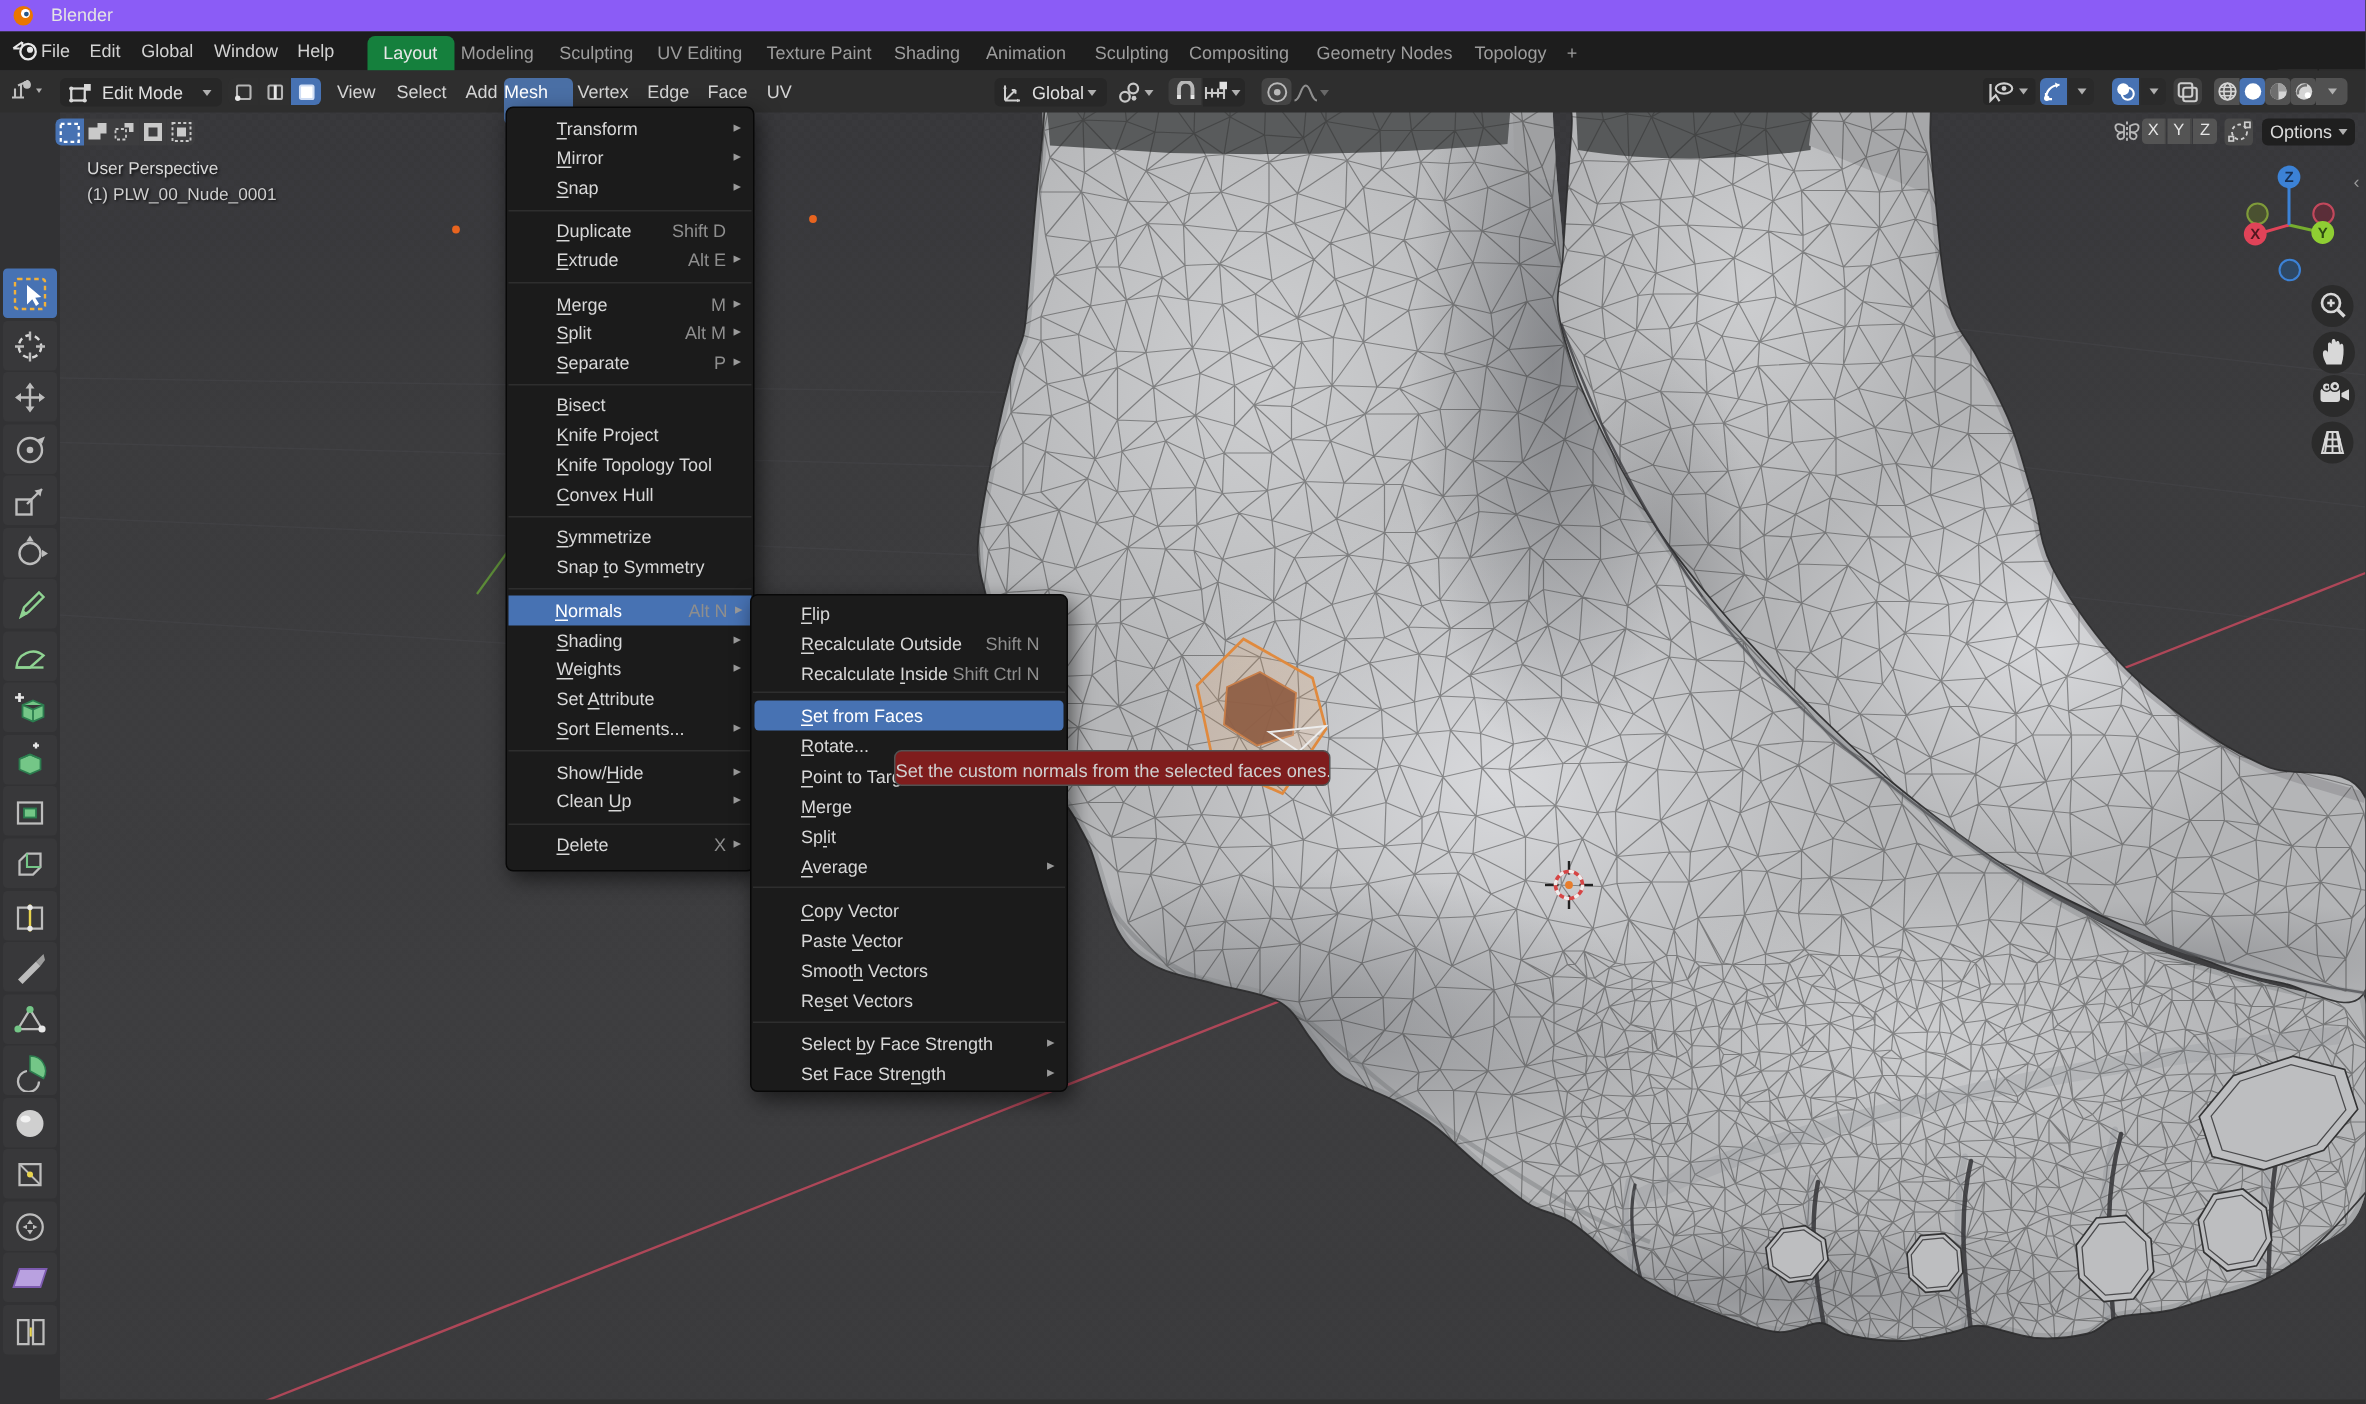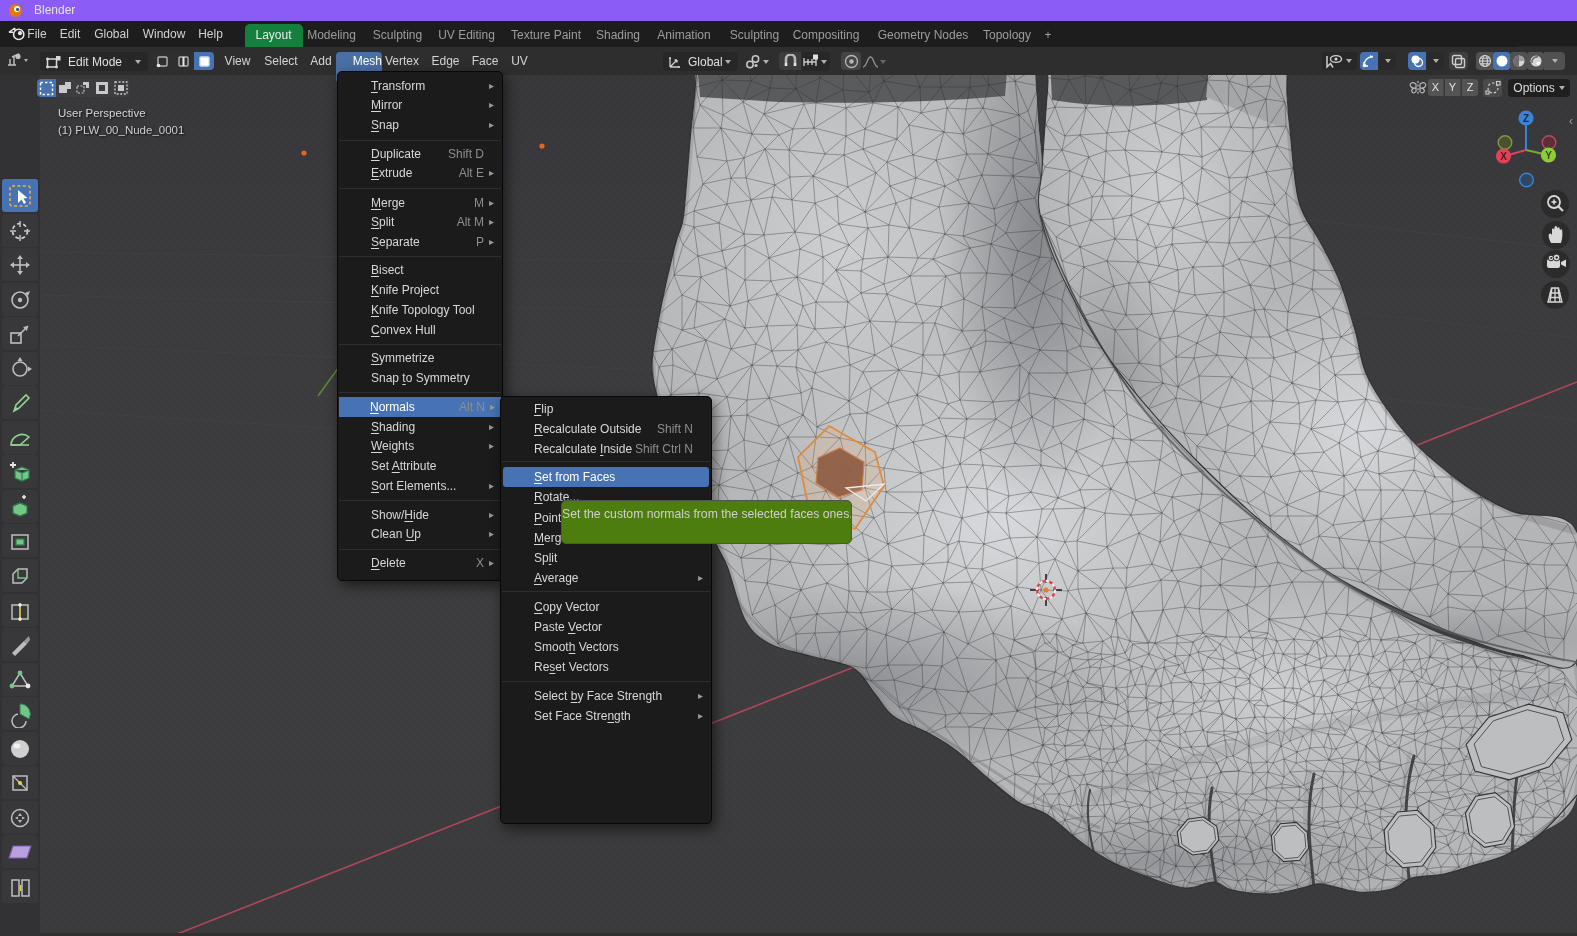--- a/index.html
+++ b/index.html
@@ -8,35 +8,35 @@
 #menubar {position:absolute;left:0;top:21px;width:100%;height:26px;background:#1d1d1d}
 .tmenu {position:absolute;top:0;transform:translateX(-50%);color:#d2d2d2;font-size:12px;line-height:26px}
 .tab {position:absolute;top:3px;transform:translateX(-50%);color:#9d9d9d;font-size:12px;line-height:23px;padding:0 11px;white-space:nowrap}
 .tab.active {background:#15803d;color:#e8e8e8;border-radius:5px 5px 0 0}
 #scenesel {position:absolute;right:0;top:25px;height:19px;width:61px;background:#2a2a2a;border-radius:4px 0 0 4px;display:flex;align-items:center}
 #scenesel .txt {color:#dcdcdc;font-size:12px;margin-left:4px}
 #header {position:absolute;left:0;top:47px;width:100%;height:28px;background:#2e2e2e}
 .hmenu {position:absolute;top:1px;transform:translateX(-50%);color:#d4d4d4;font-size:12px;line-height:26px}
 .combo {position:absolute;top:5px;height:19px;background:#272727;border-radius:4px;display:flex;align-items:center;color:#e0e0e0;font-size:12px}
 .chev {width:0;height:0;border-left:3.5px solid transparent;border-right:3.5px solid transparent;border-top:4.5px solid #b0b0b0;margin:0 5px}
-#meshbtn {position:absolute;left:336px;top:5px;width:46px;height:31px;background:#4a6fa5;border-radius:4px;color:#fff;font-size:12px;text-align:right;line-height:19px}
+#meshbtn {position:absolute;left:336px;top:5px;width:46px;height:31px;background:#4a6fa5;border-radius:4px;color:#fff;font-size:12px;text-align:left;line-height:19px}
 #viewport {position:absolute;left:0;top:74px;width:1577px;height:862px;background:#38383a}
 #toolbar {position:absolute;left:0;top:74px;width:40px;height:862px;background:#323234}
 .tile {position:absolute;left:2px;width:36px;height:33px;display:flex;align-items:center;justify-content:center;background:#38383a;border-radius:3px}
 .tile.blue {background:#4772b3}
 .menu {position:absolute;background:#1b1b1b;border:1px solid #080808;border-radius:5px;box-shadow:3px 5px 14px rgba(0,0,0,0.55);z-index:20}
 .mi {position:absolute;left:2px;right:2px;height:20px;line-height:20px;color:#d8d8d8;font-size:12px}
 .mi .lbl {margin-left:31px}
 .mi.blue {background:#4772b3;border-radius:3px;color:#fff}
 .mi.bluefull {background:#4772b3;border-radius:0;color:#fff;left:1px;right:1px}
 .mi .u {text-decoration:underline;text-underline-offset:2px}
 .mi .sc {position:absolute;right:16px;color:#8e8e8e}
 .mi .arr {position:absolute;right:6px;color:#9a9a9a;font-size:10px}
 .msep {position:absolute;left:1px;right:1px;height:1px;background:#2e2e2e}
-#tooltip {position:absolute;left:561px;top:500px;width:291px;height:44px;background:#4d7c0f;border:1px solid #525252;border-radius:5px;z-index:30;color:#cfcfcf;font-size:12.2px;text-align:center;line-height:26px;white-space:nowrap;overflow:hidden}
+#tooltip {position:absolute;left:596px;top:500px;width:291px;height:24px;background:#7f1d1d;border:1px solid #525252;border-radius:5px;z-index:30;color:#cfcfcf;font-size:12.2px;text-align:center;line-height:26px;white-space:nowrap;overflow:hidden}
 .sbtn {position:absolute;width:28px;height:28px;background:#2b2b2b;border-radius:50%;z-index:5}
 #vtext {position:absolute;left:58px;top:107px;color:#d8d8d8;font-size:11.5px;text-shadow:1px 1px 2px rgba(0,0,0,0.8);z-index:4}
 #vtext .l2 {margin-top:5px;color:#cecece}
 .xyz {position:absolute;top:79px;width:16px;height:17px;background:#545454;color:#e6e6e6;font-size:11px;text-align:center;line-height:17px;z-index:5}
 #optbtn {position:absolute;left:1508px;top:79px;width:62px;height:18px;background:#1f1f1f;border-radius:4px;color:#dcdcdc;font-size:12px;z-index:5;display:flex;align-items:center;justify-content:center;gap:4px}
 .vbtn5 {position:absolute;top:79px;width:18.6px;height:18px;background:#3d3d3f;z-index:5;display:flex;align-items:center;justify-content:center}
 .hicon {position:absolute;top:5px;height:18px;background:#272727;border-radius:3px;z-index:3;display:flex;align-items:center;justify-content:center}
 </style></head><body>
 <div id="root">
 <div id="viewport">
@@ -414,21 +414,21 @@
       <div class="mi" style="top:345px"><span class="lbl"><span class="u">S</span>hading</span><span class="arr">▸</span></div>
       <div class="mi" style="top:364px"><span class="lbl"><span class="u">W</span>eights</span><span class="arr">▸</span></div>
       <div class="mi" style="top:384px"><span class="lbl">Set <span class="u">A</span>ttribute</span></div>
       <div class="mi" style="top:404px"><span class="lbl"><span class="u">S</span>ort Elements...</span><span class="arr">▸</span></div>
       <div class="msep" style="top:428px"></div>
       <div class="mi" style="top:433px"><span class="lbl">Show/<span class="u">H</span>ide</span><span class="arr">▸</span></div>
       <div class="mi" style="top:452px"><span class="lbl">Clean <span class="u">U</span>p</span><span class="arr">▸</span></div>
       <div class="msep" style="top:477px"></div>
       <div class="mi" style="top:481px"><span class="lbl"><span class="u">D</span>elete</span><span class="sc">X</span><span class="arr">▸</span></div>
     </div>
-    <div class="menu" style="left:500px;top:396px;width:212px;height:428px">
+    <div class="menu" style="left:500px;top:396px;width:212px;height:332px">
       <div class="mi" style="top:2px"><span class="lbl"><span class="u">F</span>lip</span></div>
       <div class="mi" style="top:22px"><span class="lbl"><span class="u">R</span>ecalculate Outside</span><span class="sc">Shift N</span></div>
       <div class="mi" style="top:42px"><span class="lbl">Recalculate <span class="u">I</span>nside</span><span class="sc">Shift Ctrl N</span></div>
       <div class="msep" style="top:64px"></div>
       <div class="mi blue" style="top:70px"><span class="lbl"><span class="u">S</span>et from Faces</span></div>
       <div class="mi" style="top:90px"><span class="lbl"><span class="u">R</span>otate...</span></div>
       <div class="mi" style="top:111px"><span class="lbl"><span class="u">P</span>oint to Target...</span></div>
       <div class="mi" style="top:131px"><span class="lbl"><span class="u">M</span>erge</span></div>
       <div class="mi" style="top:151px"><span class="lbl">Sp<span class="u">l</span>it</span></div>
       <div class="mi" style="top:171px"><span class="lbl"><span class="u">A</span>verage</span><span class="arr">▸</span></div>

